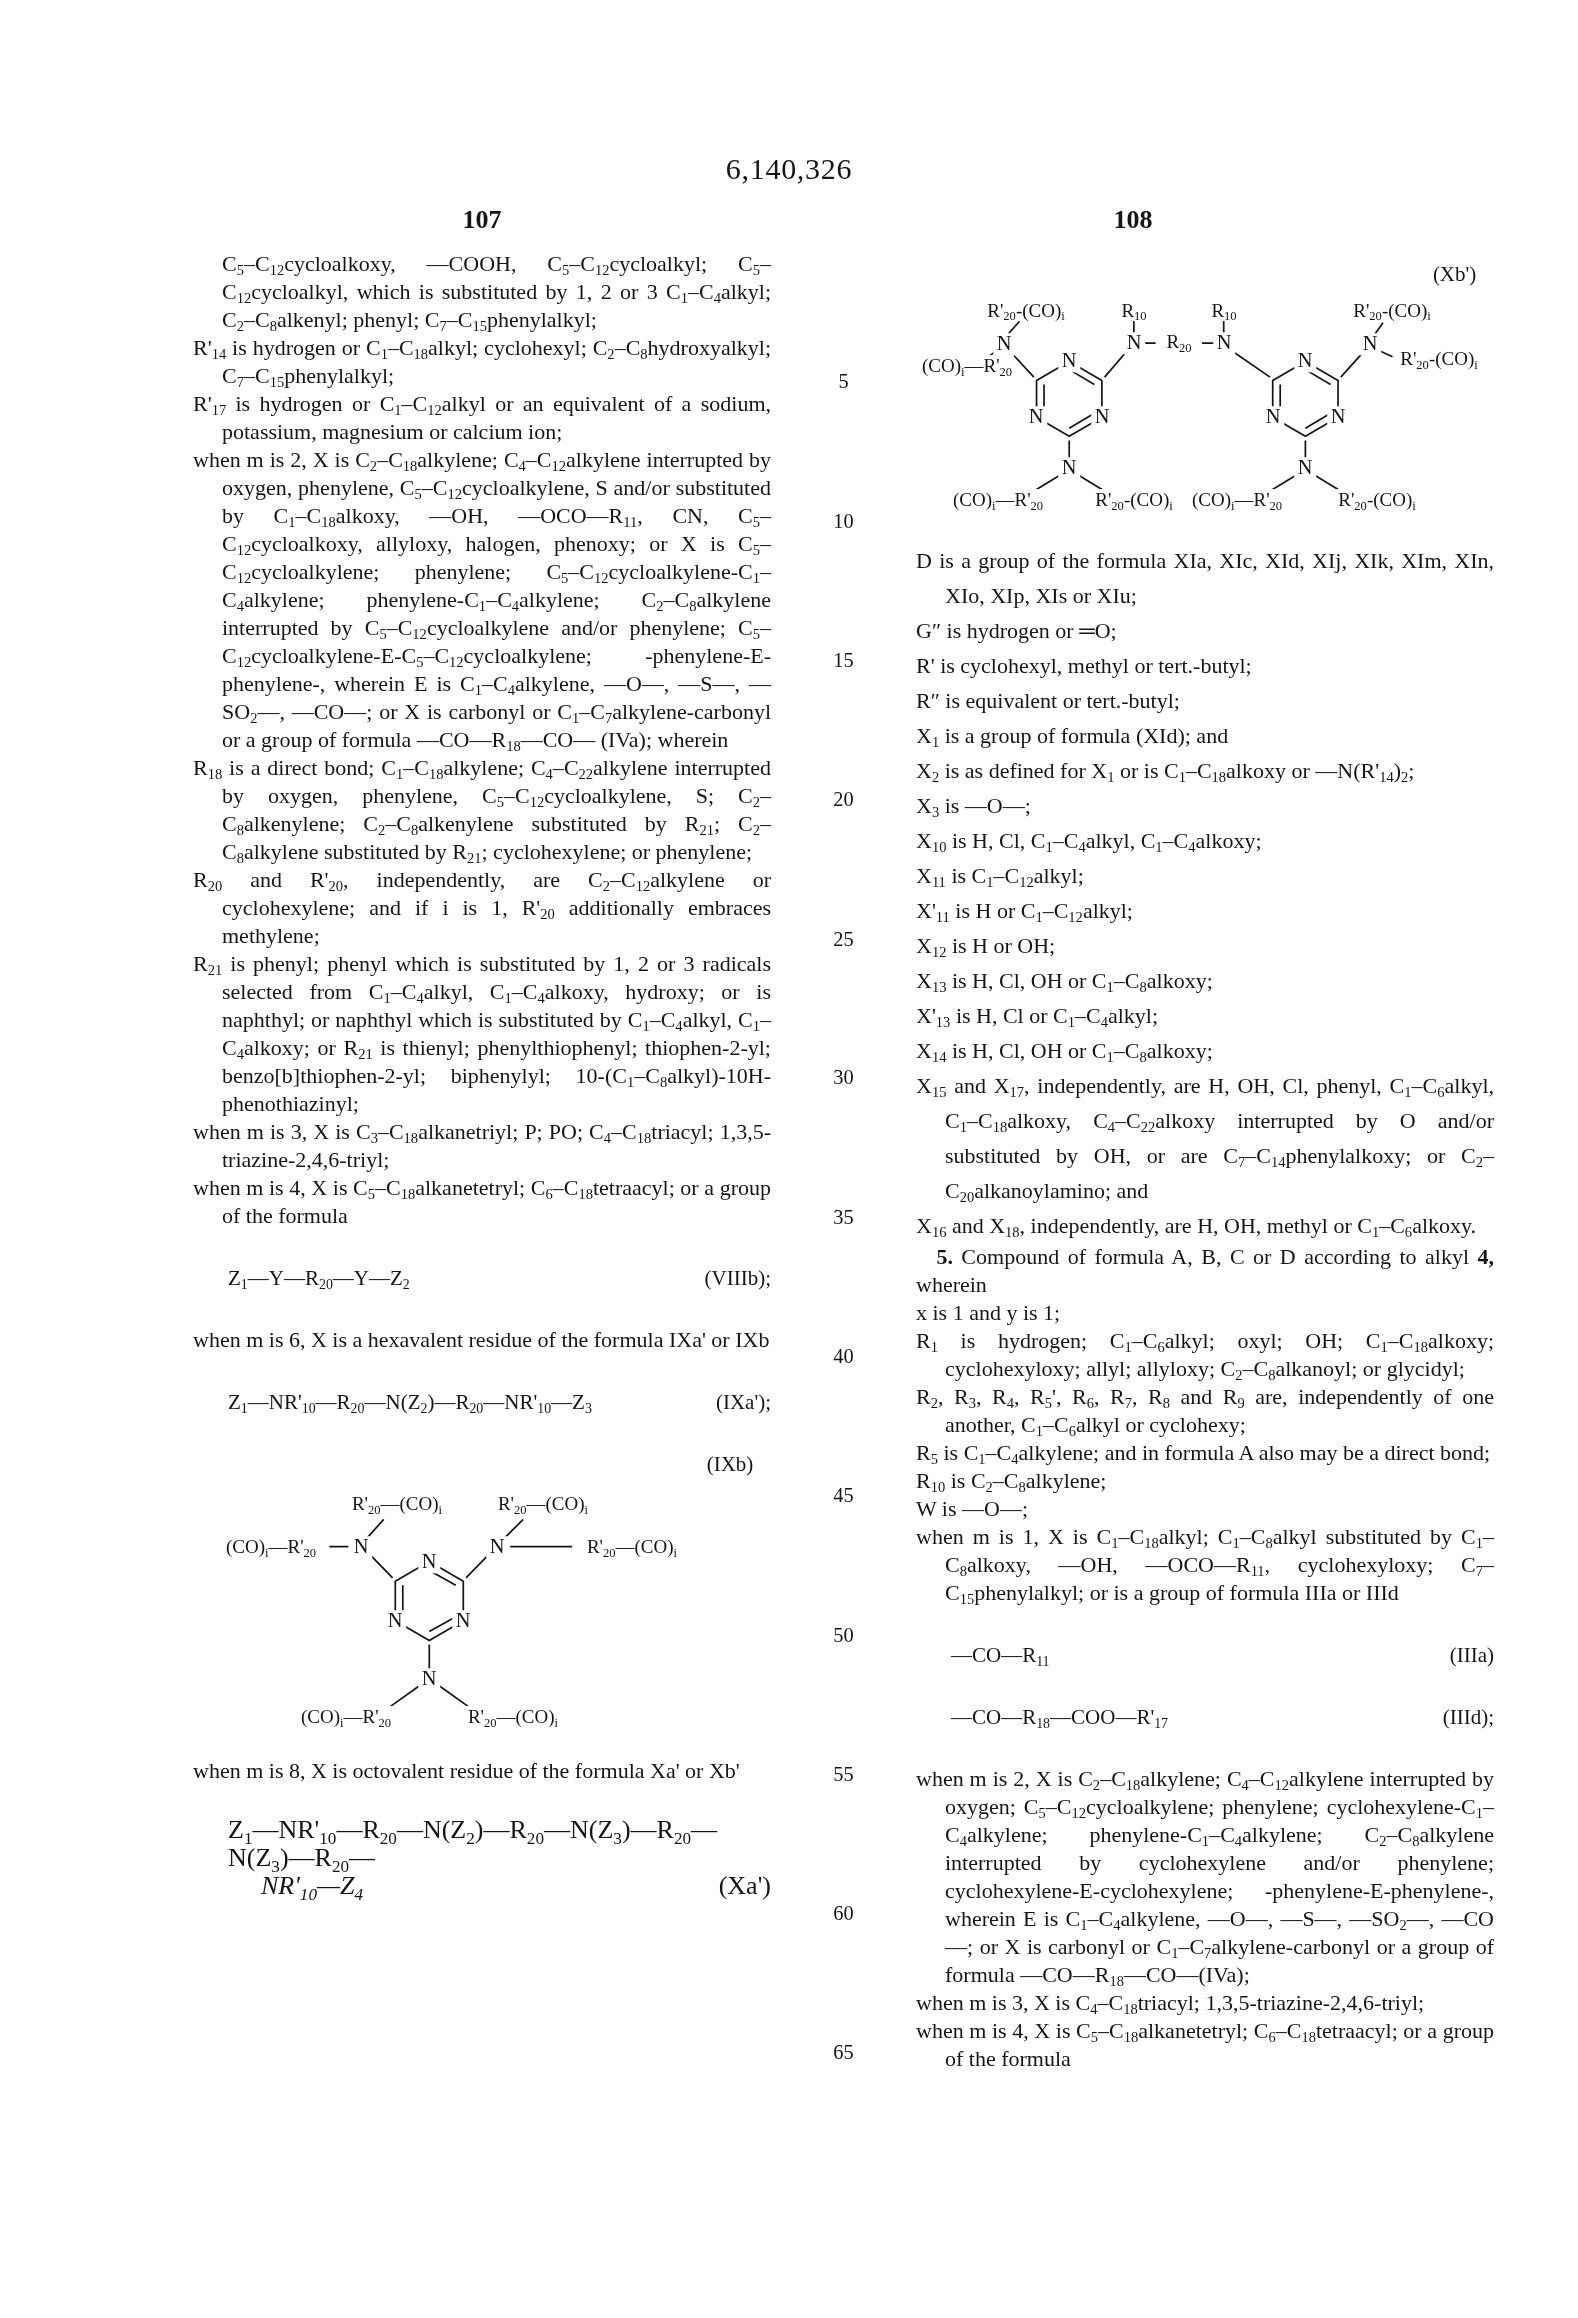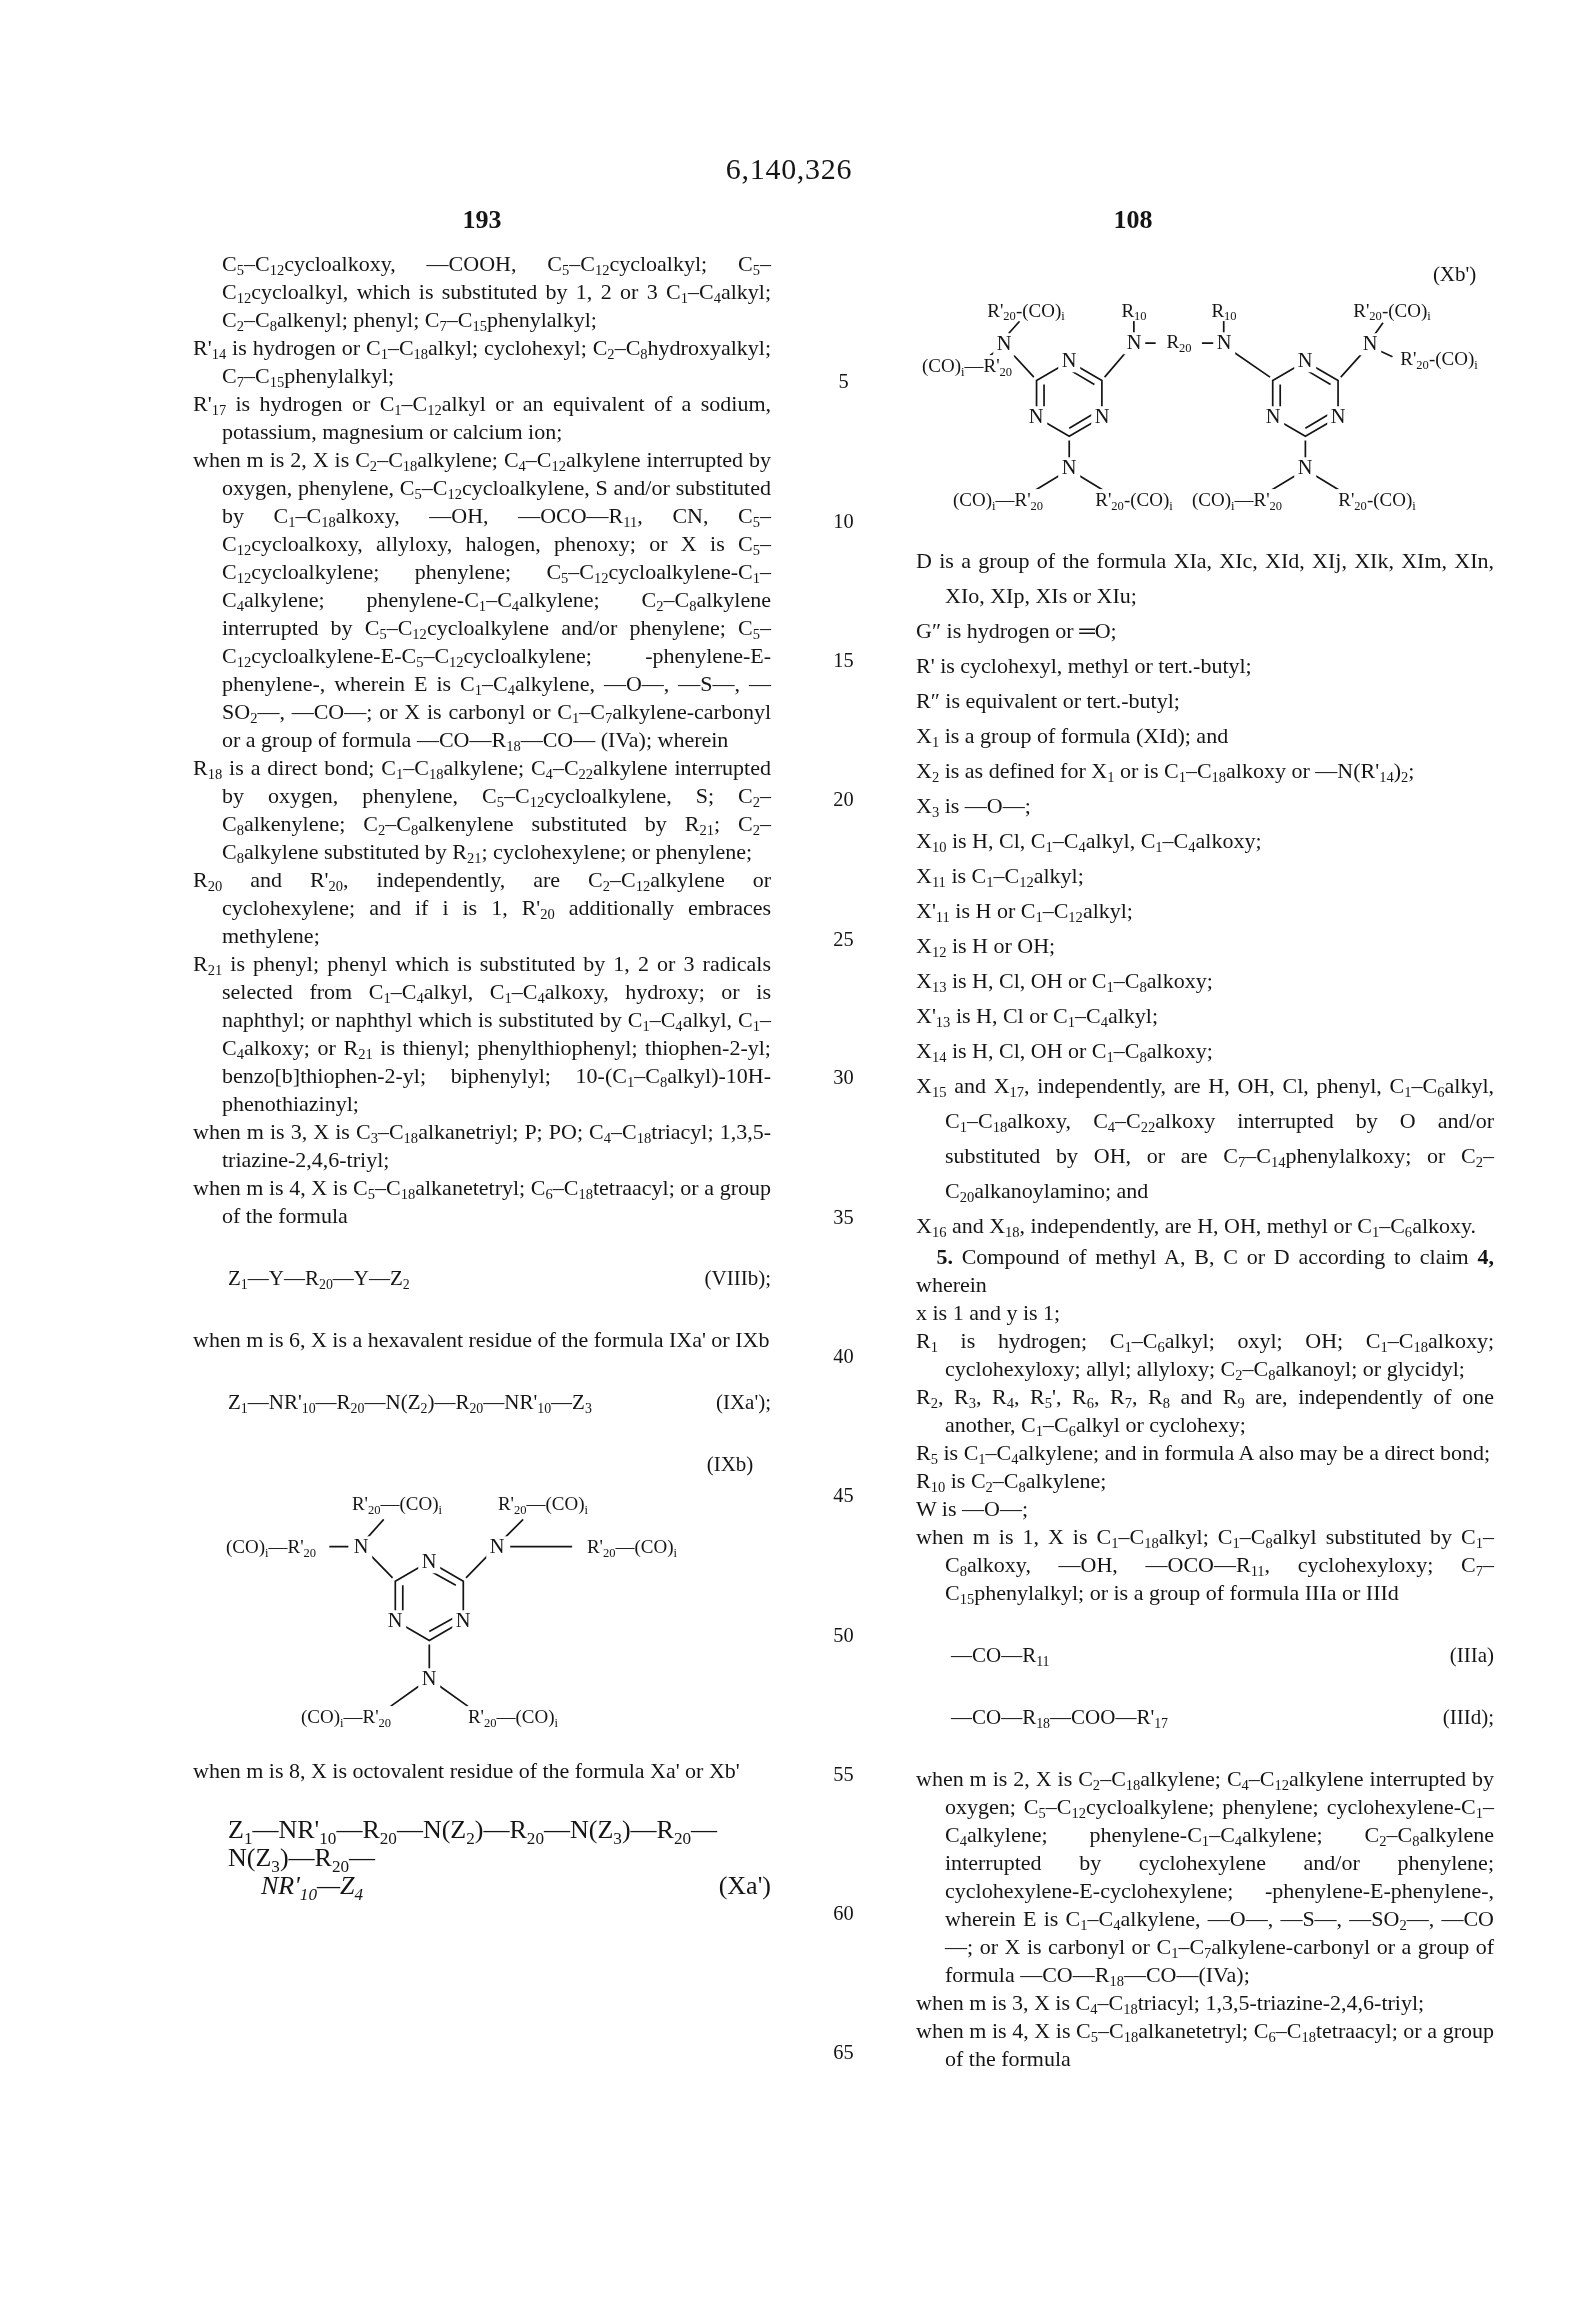--- a/index.html
+++ b/index.html
@@ -52,21 +52,21 @@
   b { font-weight:bold; }
 </style>
 </head>
 <body>
 
 <div class="page">
 
   <div class="patent-number">6,140,326</div>
 
   <div class="colheads">
-    <div class="colhead">193</div>
+    <div class="colhead">107</div>
     <div></div>
     <div class="colhead">108</div>
   </div>
 
   <div class="body-grid">
 
     <div class="col">
       <p class="para indented">C<sub>5</sub>–C<sub>12</sub>cycloalkoxy, —COOH, C<sub>5</sub>–C<sub>12</sub>cycloalkyl; C<sub>5</sub>–C<sub>12</sub>cycloalkyl, which is substituted by 1, 2 or 3 C<sub>1</sub>–C<sub>4</sub>alkyl; C<sub>2</sub>–C<sub>8</sub>alkenyl; phenyl; C<sub>7</sub>–C<sub>15</sub>phenylalkyl;</p>
       <p class="para hang">R'<sub>14</sub> is hydrogen or C<sub>1</sub>–C<sub>18</sub>alkyl; cyclohexyl; C<sub>2</sub>–C<sub>8</sub>hydroxyalkyl; C<sub>7</sub>–C<sub>15</sub>phenylalkyl;</p>
       <p class="para hang">R'<sub>17</sub> is hydrogen or C<sub>1</sub>–C<sub>12</sub>alkyl or an equivalent of a sodium, potassium, magnesium or calcium ion;</p>
@@ -197,21 +197,21 @@
         <p class="para hang">X<sub>11</sub> is C<sub>1</sub>–C<sub>12</sub>alkyl;</p>
         <p class="para hang">X'<sub>11</sub> is H or C<sub>1</sub>–C<sub>12</sub>alkyl;</p>
         <p class="para hang">X<sub>12</sub> is H or OH;</p>
         <p class="para hang">X<sub>13</sub> is H, Cl, OH or C<sub>1</sub>–C<sub>8</sub>alkoxy;</p>
         <p class="para hang">X'<sub>13</sub> is H, Cl or C<sub>1</sub>–C<sub>4</sub>alkyl;</p>
         <p class="para hang">X<sub>14</sub> is H, Cl, OH or C<sub>1</sub>–C<sub>8</sub>alkoxy;</p>
         <p class="para hang">X<sub>15</sub> and X<sub>17</sub>, independently, are H, OH, Cl, phenyl, C<sub>1</sub>–C<sub>6</sub>alkyl, C<sub>1</sub>–C<sub>18</sub>alkoxy, C<sub>4</sub>–C<sub>22</sub>alkoxy interrupted by O and/or substituted by OH, or are C<sub>7</sub>–C<sub>14</sub>phenylalkoxy; or C<sub>2</sub>–C<sub>20</sub>alkanoylamino; and</p>
         <p class="para hang">X<sub>16</sub> and X<sub>18</sub>, independently, are H, OH, methyl or C<sub>1</sub>–C<sub>6</sub>alkoxy.</p>
       </div>
 
-      <p class="para claim-first"><b>5.</b><span> Compound of methyl A, B, C or D according to claim </span><b>4,</b><span> wherein</span></p>
+      <p class="para claim-first"><b>5.</b><span> Compound of formula A, B, C or D according to alkyl </span><b>4,</b><span> wherein</span></p>
 
       <p class="para hang">x is 1 and y is 1;</p>
       <p class="para hang">R<sub>1</sub> is hydrogen; C<sub>1</sub>–C<sub>6</sub>alkyl; oxyl; OH; C<sub>1</sub>–C<sub>18</sub>alkoxy; cyclohexyloxy; allyl; allyloxy; C<sub>2</sub>–C<sub>8</sub>alkanoyl; or glycidyl;</p>
       <p class="para hang">R<sub>2</sub>, R<sub>3</sub>, R<sub>4</sub>, R<sub>5</sub>', R<sub>6</sub>, R<sub>7</sub>, R<sub>8</sub> and R<sub>9</sub> are, independently of one another, C<sub>1</sub>–C<sub>6</sub>alkyl or cyclohexy;</p>
       <p class="para hang">R<sub>5</sub> is C<sub>1</sub>–C<sub>4</sub>alkylene; and in formula A also may be a direct bond;</p>
       <p class="para hang">R<sub>10</sub> is C<sub>2</sub>–C<sub>8</sub>alkylene;</p>
       <p class="para hang">W is —O—;</p>
       <p class="para hang">when m is 1, X is C<sub>1</sub>–C<sub>18</sub>alkyl; C<sub>1</sub>–C<sub>8</sub>alkyl substituted by C<sub>1</sub>–C<sub>8</sub>alkoxy, —OH, —OCO—R<sub>11</sub>, cyclohexyloxy; C<sub>7</sub>–C<sub>15</sub>phenylalkyl; or is a group of formula IIIa or IIId</p>
 
       <div class="formula-row">

